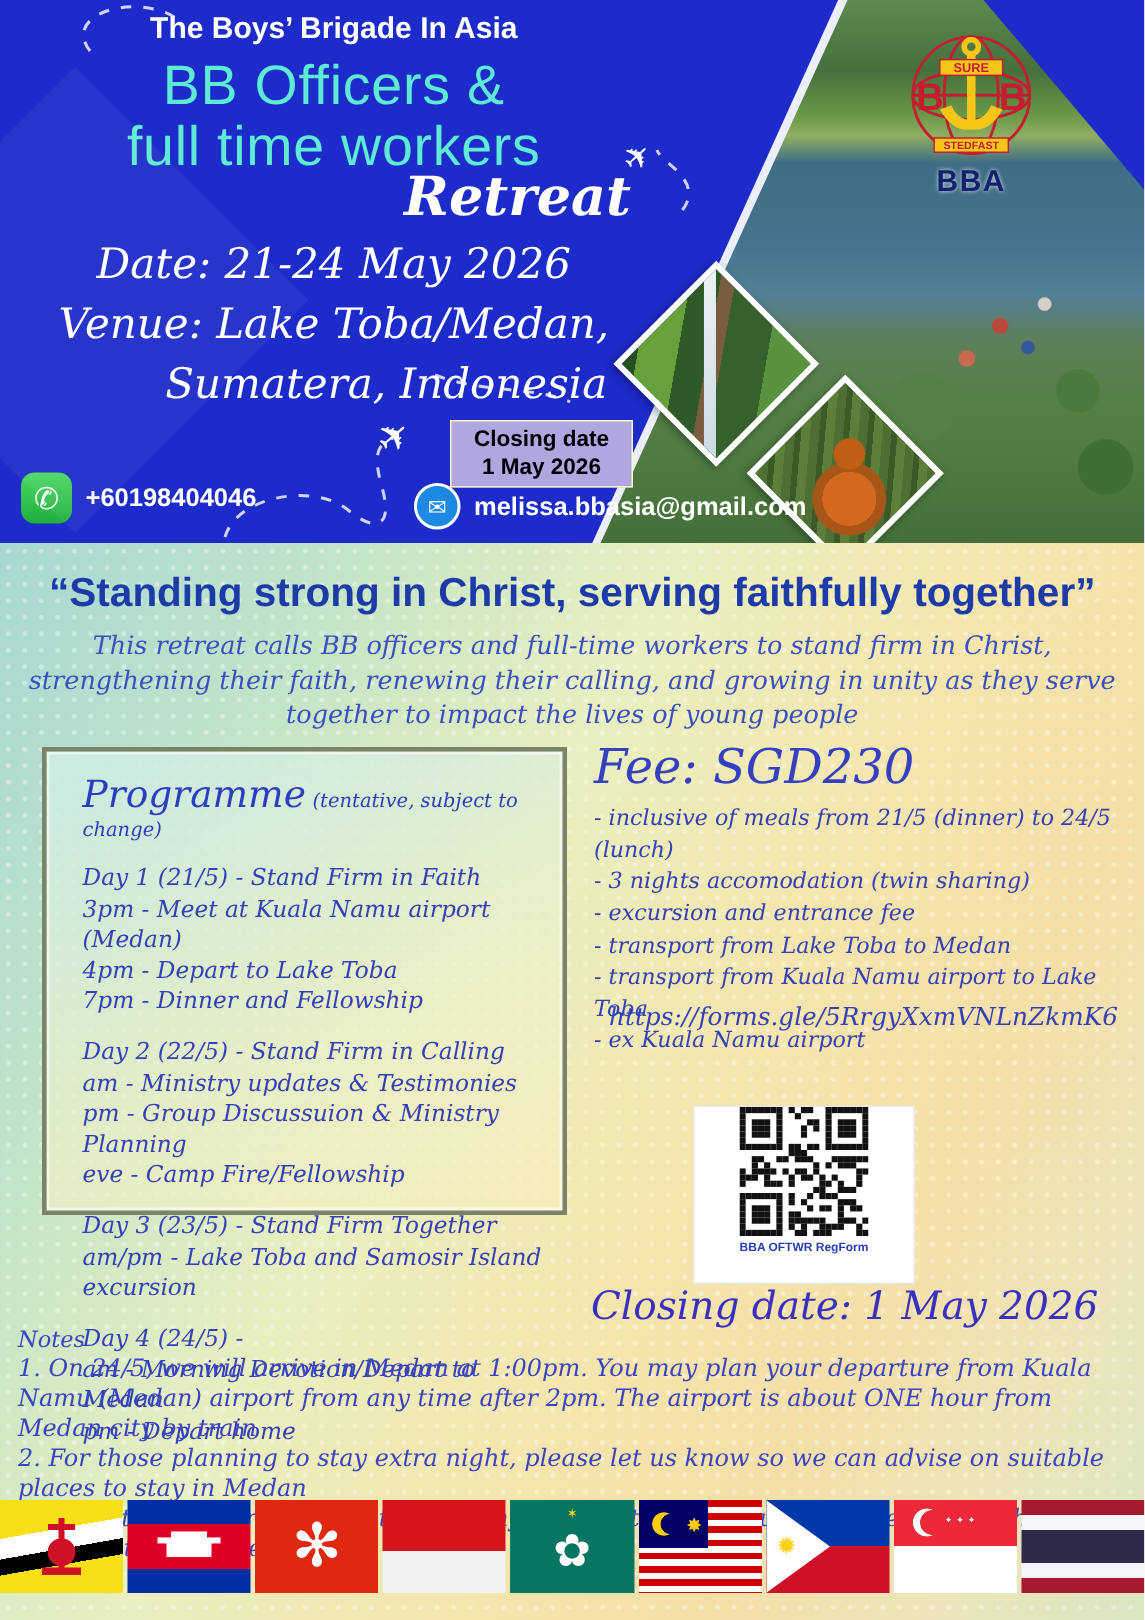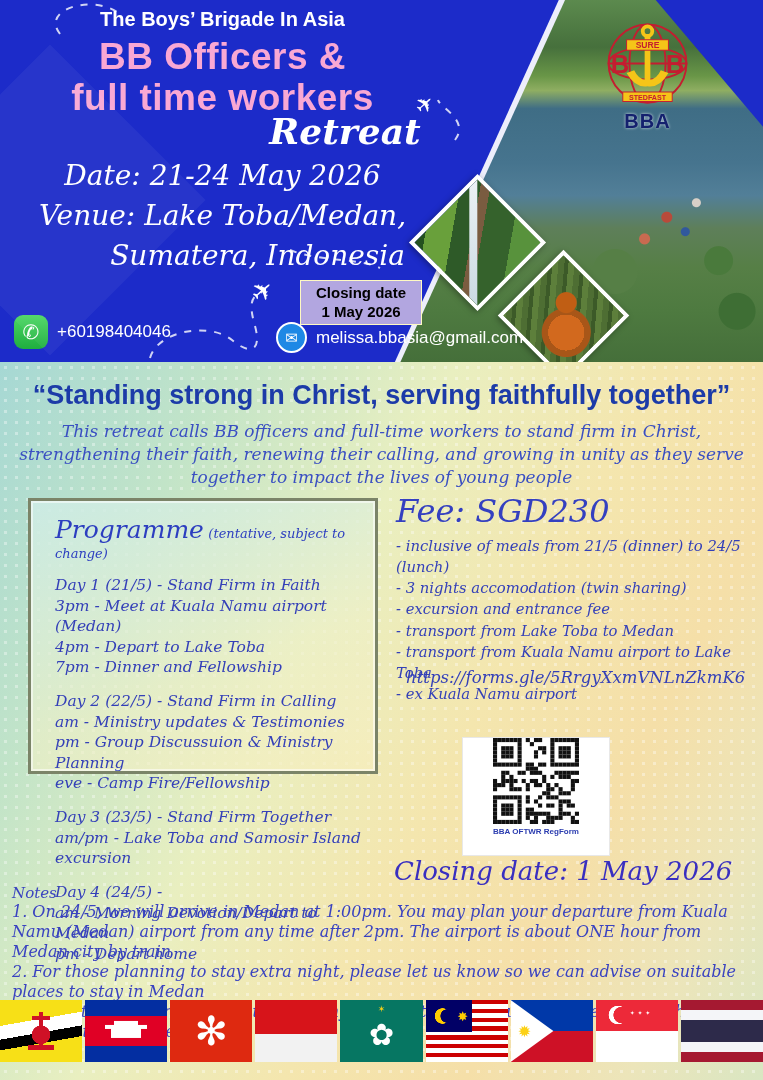--- a/index.html
+++ b/index.html
@@ -34,50 +34,50 @@
       linear-gradient(100deg, #24511f 0 18%, #69a03b 18% 34%, #2e5a28 34% 46%, #7a5c40 46% 52%, #35622c 52% 70%, #58923c 70%); }
   .ph-orang { background:
       radial-gradient(circle at 52% 40%, #c05e14 0 10px, transparent 11px),
       radial-gradient(circle at 52% 62%, #d2691e 0 18px, #a85618 18px 24px, transparent 25px),
       repeating-linear-gradient(95deg, #4e6e33 0 6px, #3c5a28 6px 10px, #5d7f3b 10px 16px); }
 
   .bba-logo { position:absolute; left:600px; top:16px; width:95px; height:95px; }
   .bba-text { position:absolute; left:600px; top:110px; width:95px; text-align:center; font-weight:bold; font-size:20px; color:#14216e; text-shadow:0 0 3px rgba(255,255,255,0.8); letter-spacing:1px; }
 
   .org-title { position:absolute; left:0; top:8px; width:445px; text-align:center; color:#fff; font-weight:bold; font-size:20px; }
-  .big-title { position:absolute; left:0; width:445px; text-align:center; color:#f9a8d4; font-weight:bold; font-size:37px; letter-spacing:0.5px; }
+  .big-title { position:absolute; left:0; width:445px; text-align:center; color:#5eead4; font-weight:normal; font-size:37px; letter-spacing:0.5px; }
   .bt1 { top:36px; } .bt2 { top:77px; }
   .hand { font-family:"DejaVu Serif",serif; font-style:italic; }
   .retreat { position:absolute; left:250px; top:110px; width:190px; text-align:center; color:#fff; font-size:36px;font-weight:bold; }
   .when { position:absolute; left:10px; top:156px; width:425px; text-align:center; color:#fff; font-size:28px; line-height:1.42; }
   .venue2 { padding-left:70px; }
 
   .plane { position:absolute; color:#fff; }
   .plane-retreat { left:416px; top:92px; font-size:22px; transform:rotate(-42deg); }
   .plane-path { left:252px; top:276px; font-size:26px; transform:rotate(-40deg); }
 
   .closing-box { position:absolute; left:300px; top:280px; width:122px; height:45px; background:#b2a6e0; border:1px solid #fef9c3;
     display:flex; flex-direction:column; align-items:center; justify-content:center; color:#000000; font-weight:bold; font-size:15px; line-height:1.25; }
 
   .wa-row { position:absolute; left:14px; top:315px; display:flex; align-items:center; gap:9px; }
   .wa-icon { width:34px; height:34px; border-radius:9px; background:linear-gradient(#4cd763,#1fae3f); display:flex; align-items:center; justify-content:center; color:#fff; font-size:20px; }
-  .contact-txt { color:#fff; font-weight:normal; font-size:17px; }
+  .contact-txt { color:#fff; font-weight:bold; font-size:17px; }
   .em-row { position:absolute; left:276px; top:322px; display:flex; align-items:center; gap:9px; }
   .em-icon { width:31px; height:31px; border-radius:50%; background:#1e88e5; border:2px solid #fff; display:flex; align-items:center; justify-content:center; color:#fff; font-size:15px; }
 
   
   .mid { position:absolute; left:0; top:362px; width:763px; height:718px;
     background:linear-gradient(118deg, #a6d8d4 0%, #c2e4c8 20%, #e9efc0 40%, #f4e6ae 58%, #f5dfa8 74%, #ece5ba 88%, #d9e6c2 100%); }
   .mid::before { content:""; position:absolute; inset:0; background-image:radial-gradient(rgba(255,255,255,0.8) 1.5px, transparent 1.8px); background-size:11px 11px; opacity:0.45; pointer-events:none; }
   .mid > * { position:absolute; z-index:1; }
 
   .quote-head { left:0; top:18px; width:763px; text-align:center; color:#1c3ba8; font-weight:bold; font-size:27px; }
   .quote-body { left:18px; top:58px; width:727px; text-align:center; color:#3a4fc2; font-size:17px; line-height:1.34; }
 
-  .prog-box { left:28px; top:136px; width:350px; height:276px; border:3px solid #7b8468;
+  .prog-box { left:28px; top:136px; width:350px; height:312px; border:3px solid #7b8468;
     background:linear-gradient(160deg, rgba(205,236,229,0.9), rgba(238,240,200,0.65) 60%, rgba(247,238,190,0.7));
     box-shadow:inset 0 0 0 2px rgba(255,255,255,0.55); padding:14px 6px 0 24px; }
   .prog-title { color:#2c3ec0; font-size:25px; }
   .prog-note { color:#2c3ec0; font-size:13px; }
   .prog-sec { margin-top:13px; }
   .prog-line { color:#3440b8; font-size:15.5px; line-height:1.33; }
 
   .fee-blk { left:396px; top:130px; width:366px; }
   .fee-title { color:#3440c0; font-size:32px; margin-bottom:5px; }
   .fee-item { color:#3440b8; font-size:14.8px; line-height:1.43; }

